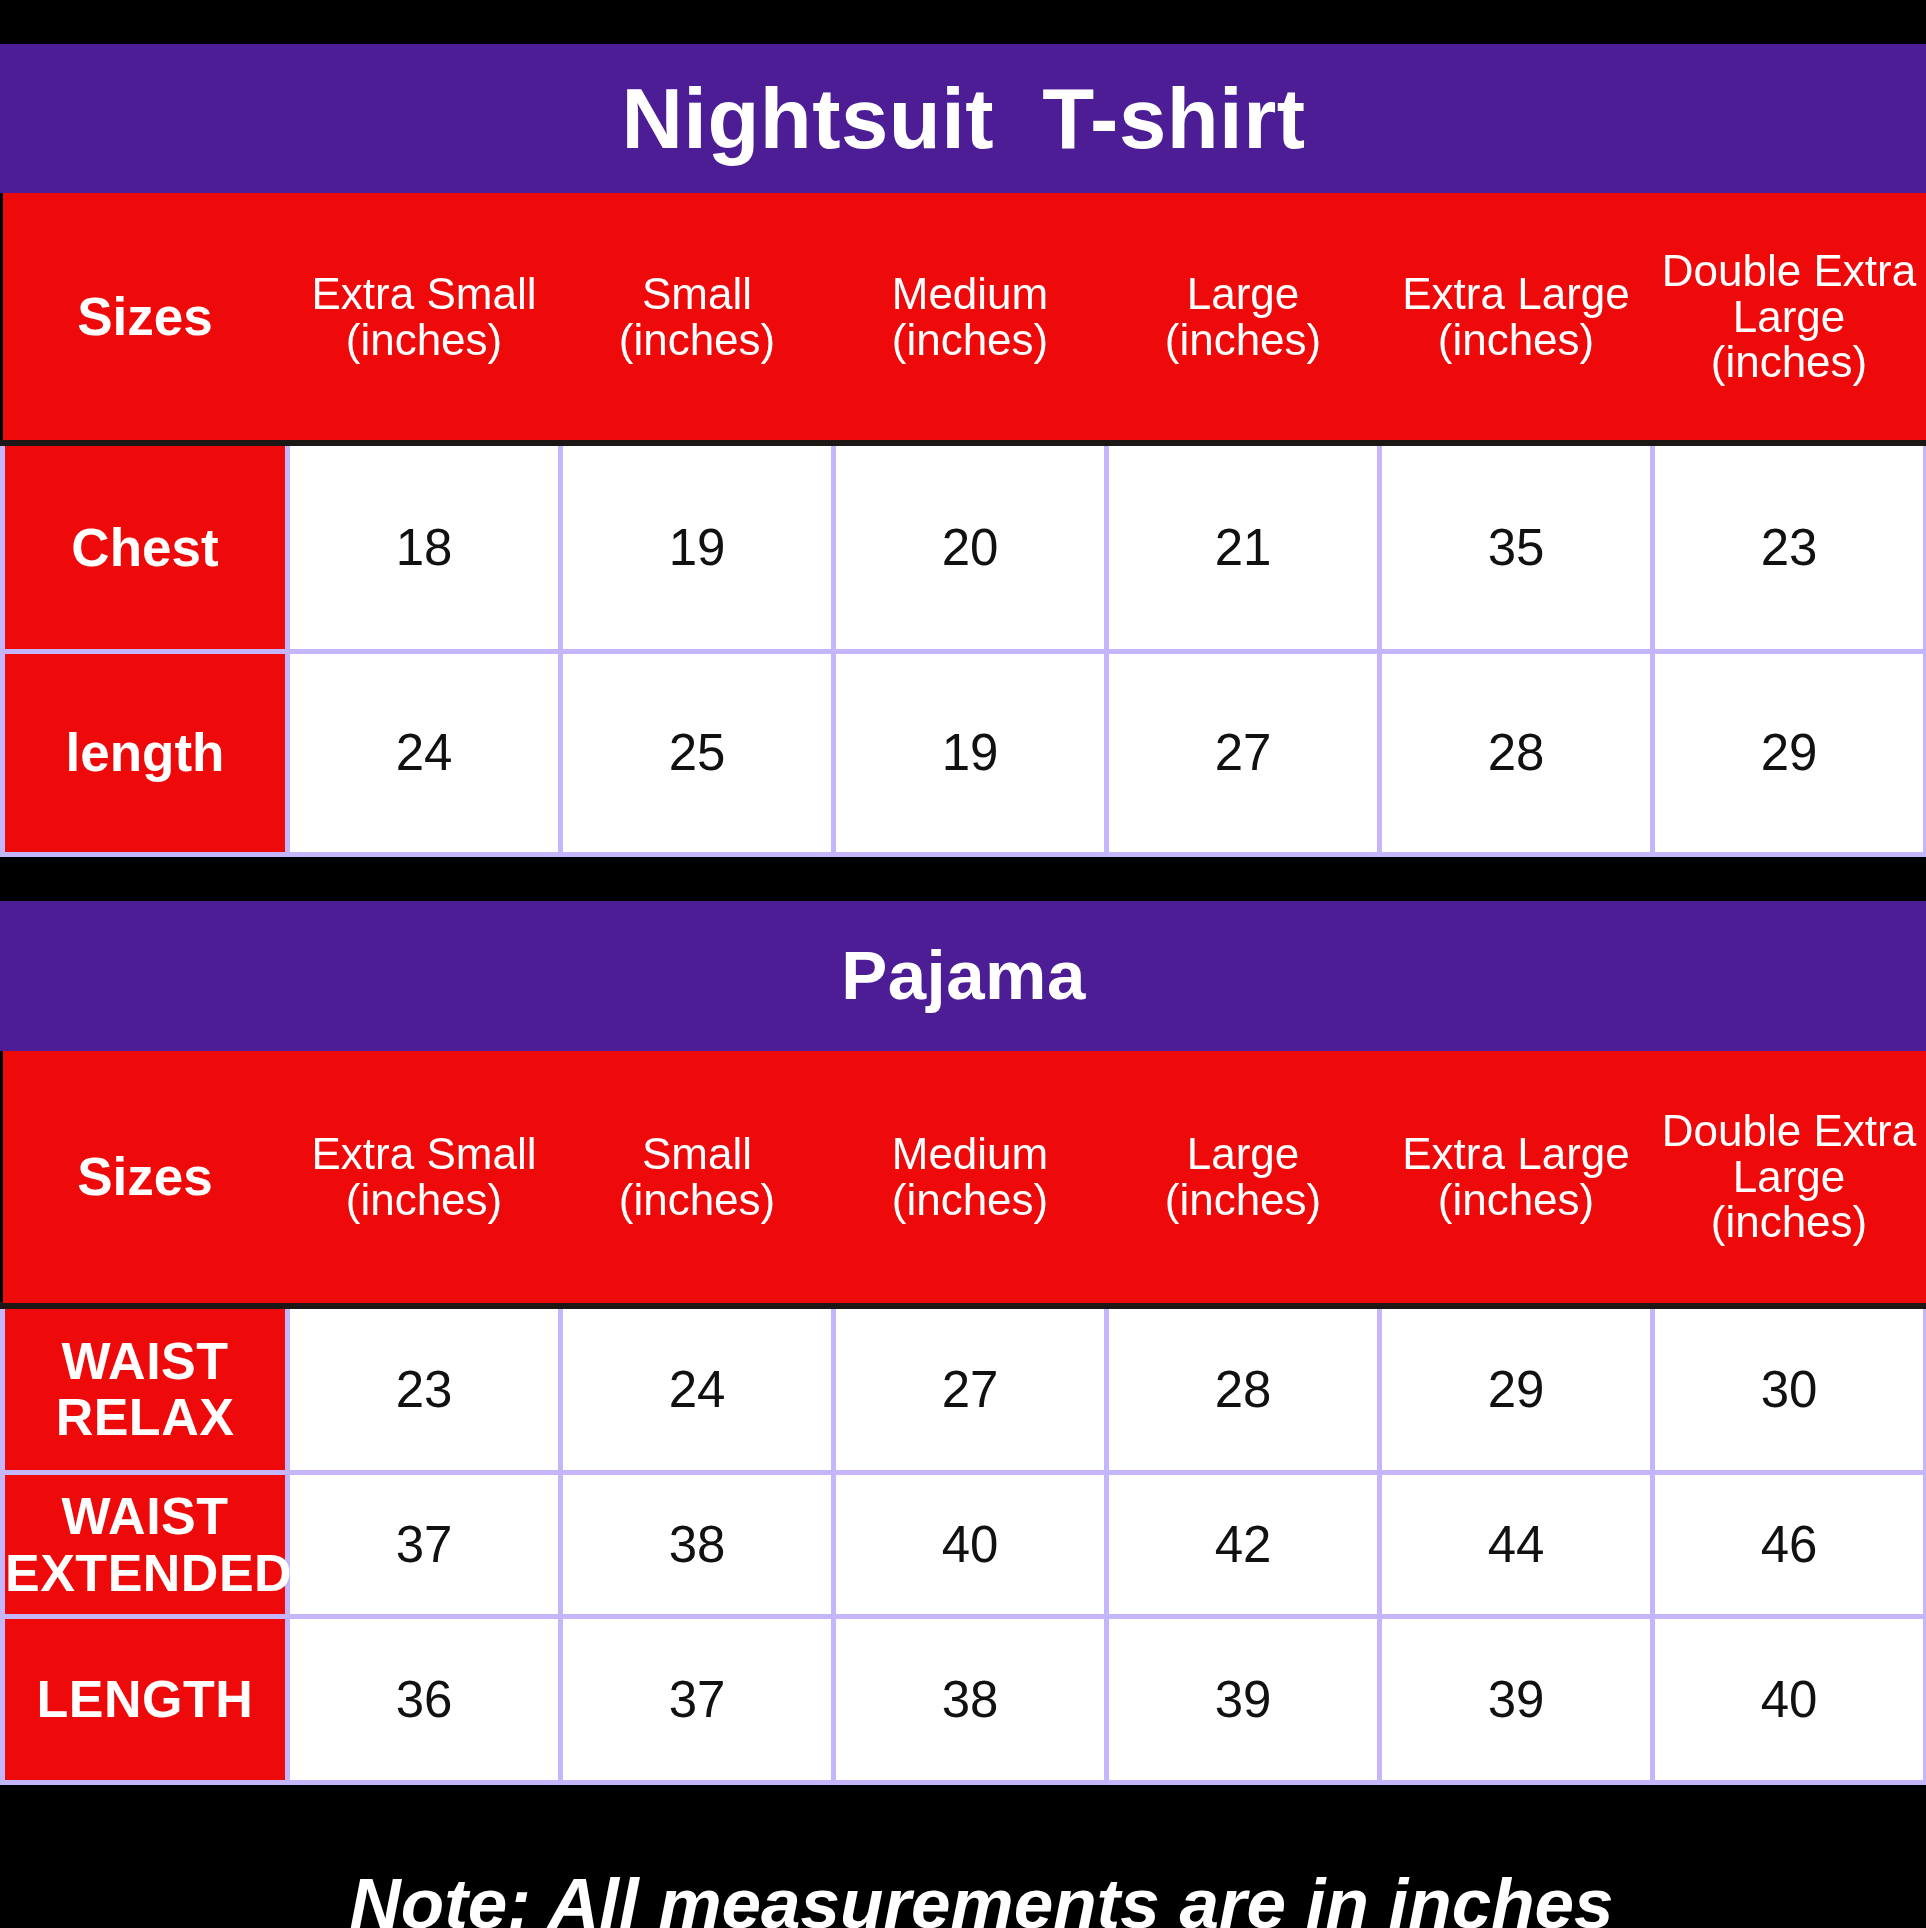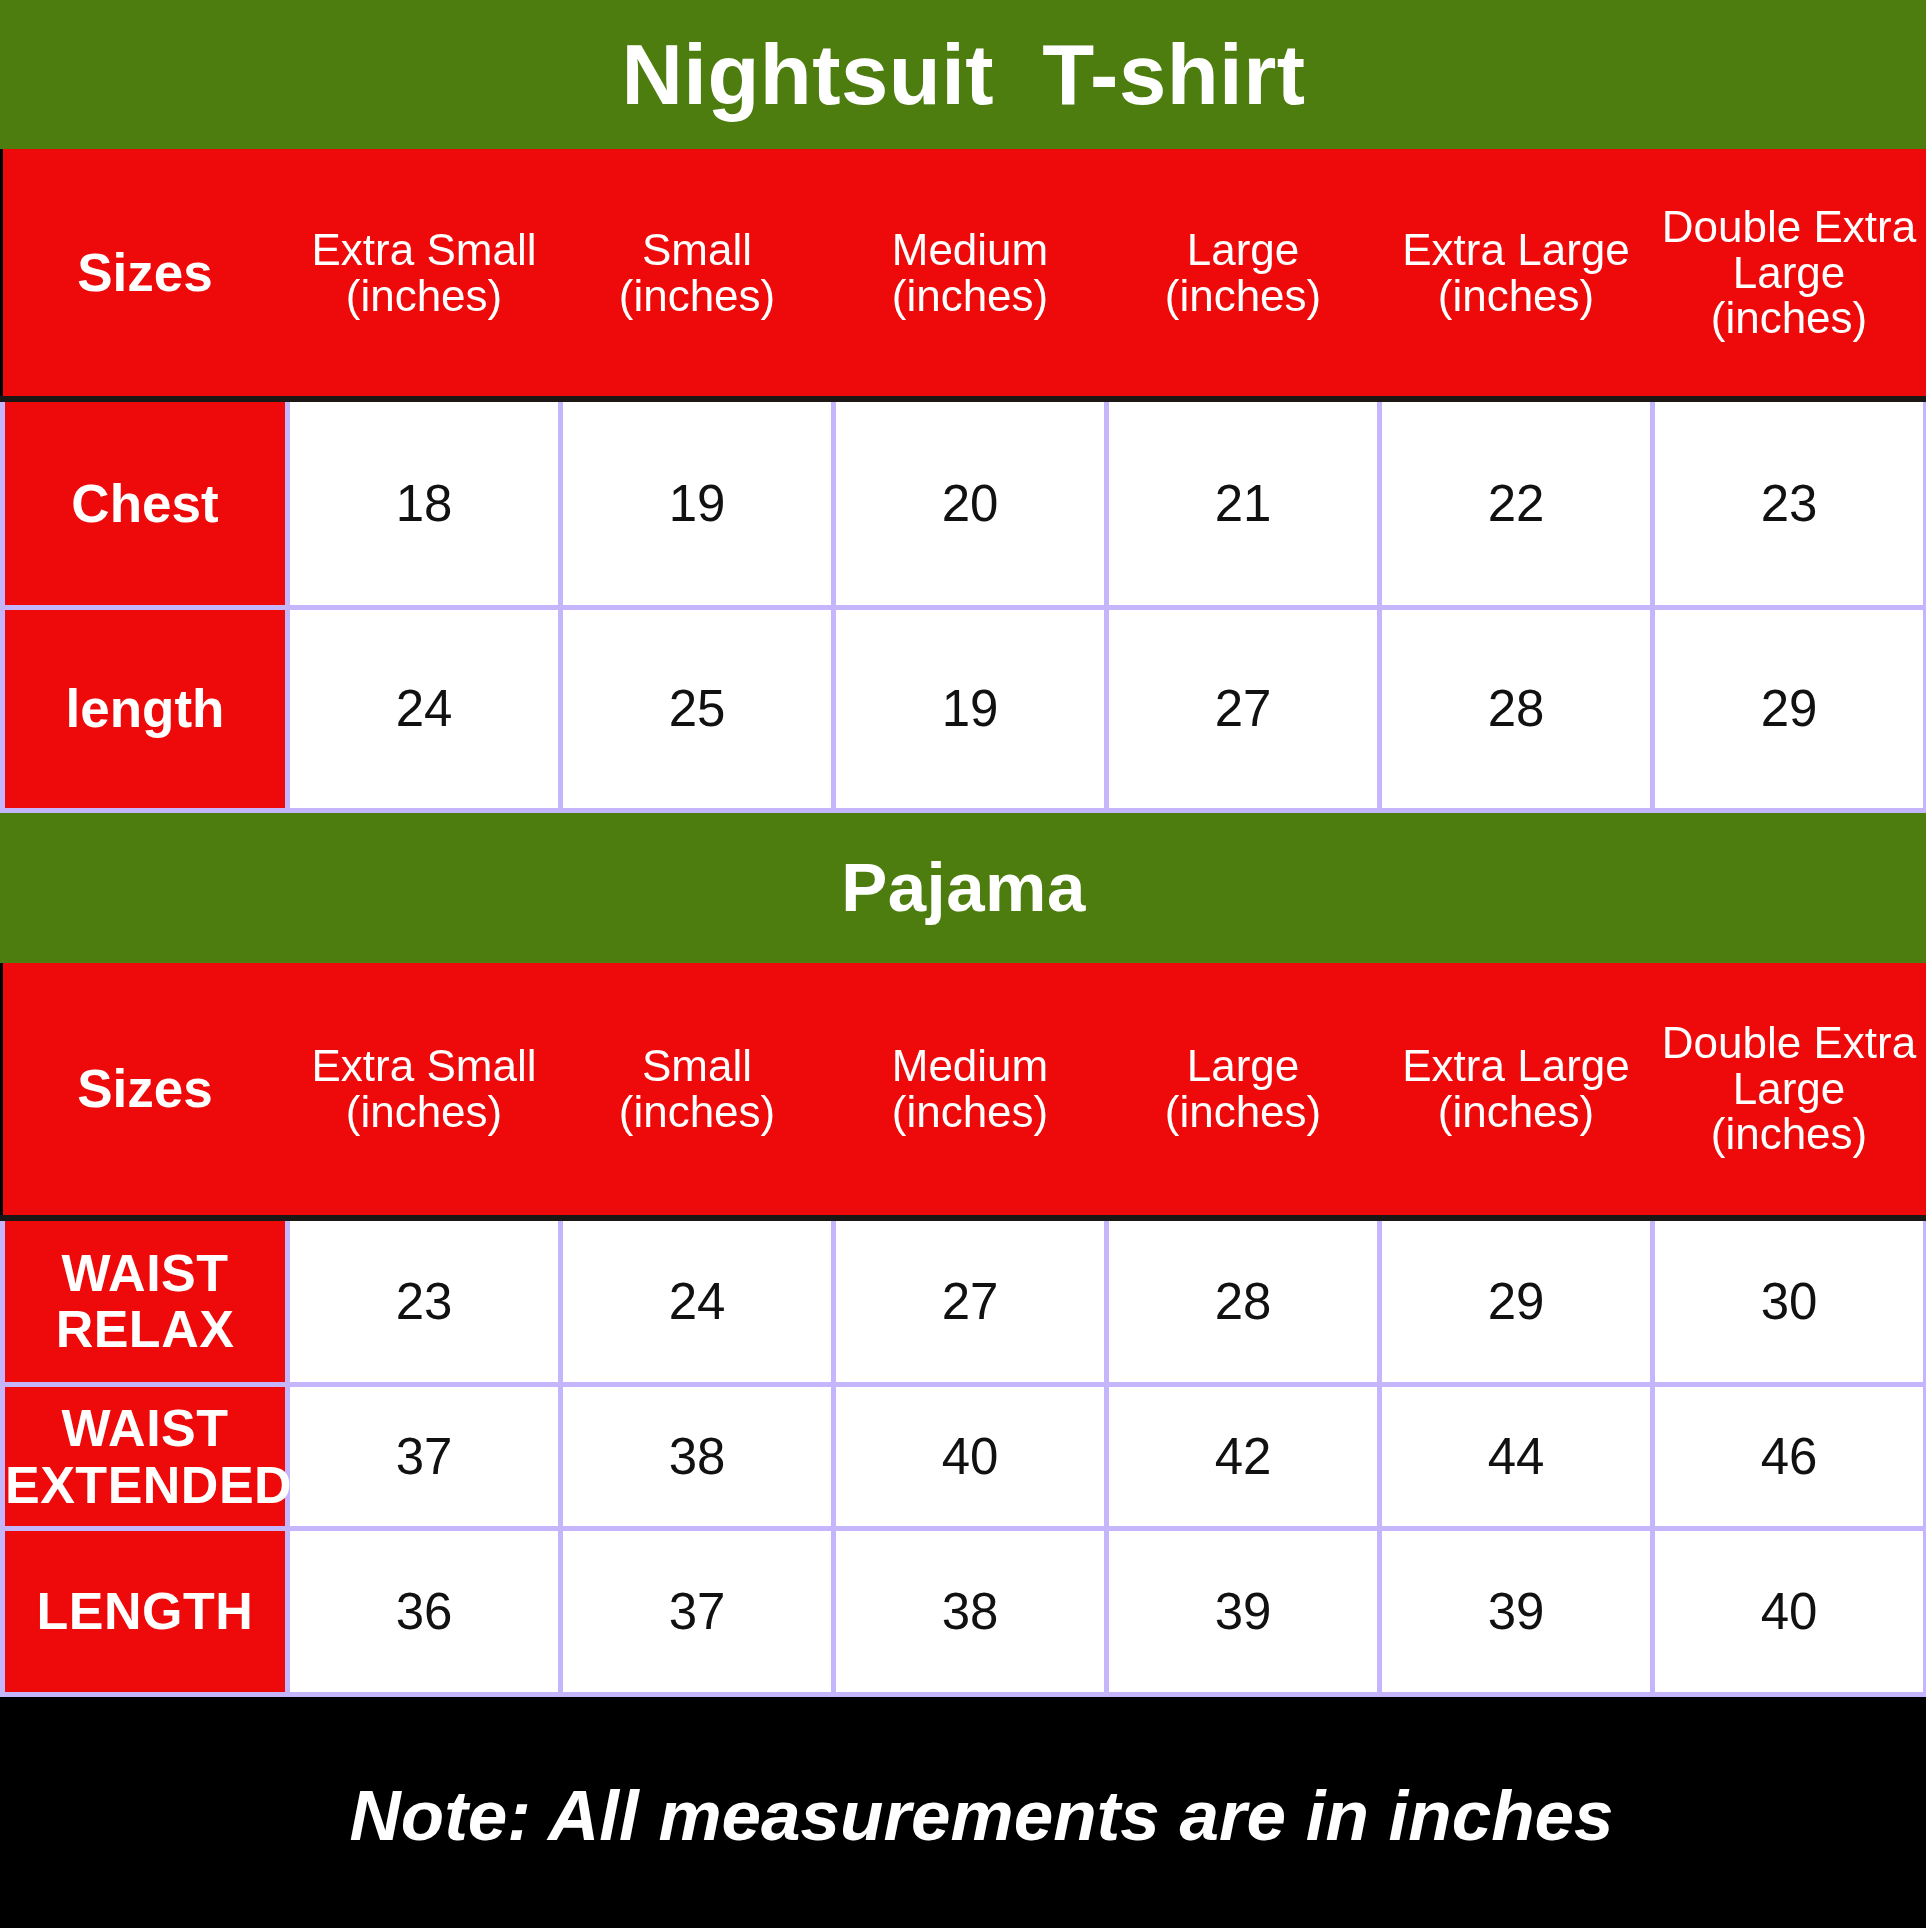--- a/index.html
+++ b/index.html
@@ -15,24 +15,25 @@
   .page {
     position: relative;
     width: 1927px;
     height: 1929px;
     background: #000000;
   }
 
   
   .section-title-bar {
     width: 100%;
-    background: #4d7c0f;
+    background: #4c1d95;
     display: flex;
     align-items: center;
     justify-content: center;
+    margin-top: 44px;
   }
   .section-title {
     color: #ffffff;
     font-weight: bold;
     font-family: "Liberation Sans", sans-serif;
     letter-spacing: 0.5px;
     white-space: pre;
   }
   #tshirt-title-bar { height: 149px; }
   #tshirt-title { font-size: 85px; }
@@ -149,21 +150,21 @@
         <td class="hdr-col">Extra Large (inches)</td>
         <td class="hdr-col">Double Extra Large (inches)</td>
       </tr>
 
       <tr class="h-r1">
         <td class="rowlabel big">Chest</td>
         <td class="valcell">18</td>
         <td class="valcell">19</td>
         <td class="valcell">20</td>
         <td class="valcell">21</td>
-        <td class="valcell">22</td>
+        <td class="valcell">35</td>
         <td class="valcell">23</td>
       </tr>
 
       <tr class="h-r2">
         <td class="rowlabel big">length</td>
         <td class="valcell">24</td>
         <td class="valcell">25</td>
         <td class="valcell">19</td>
         <td class="valcell">27</td>
         <td class="valcell">28</td>

